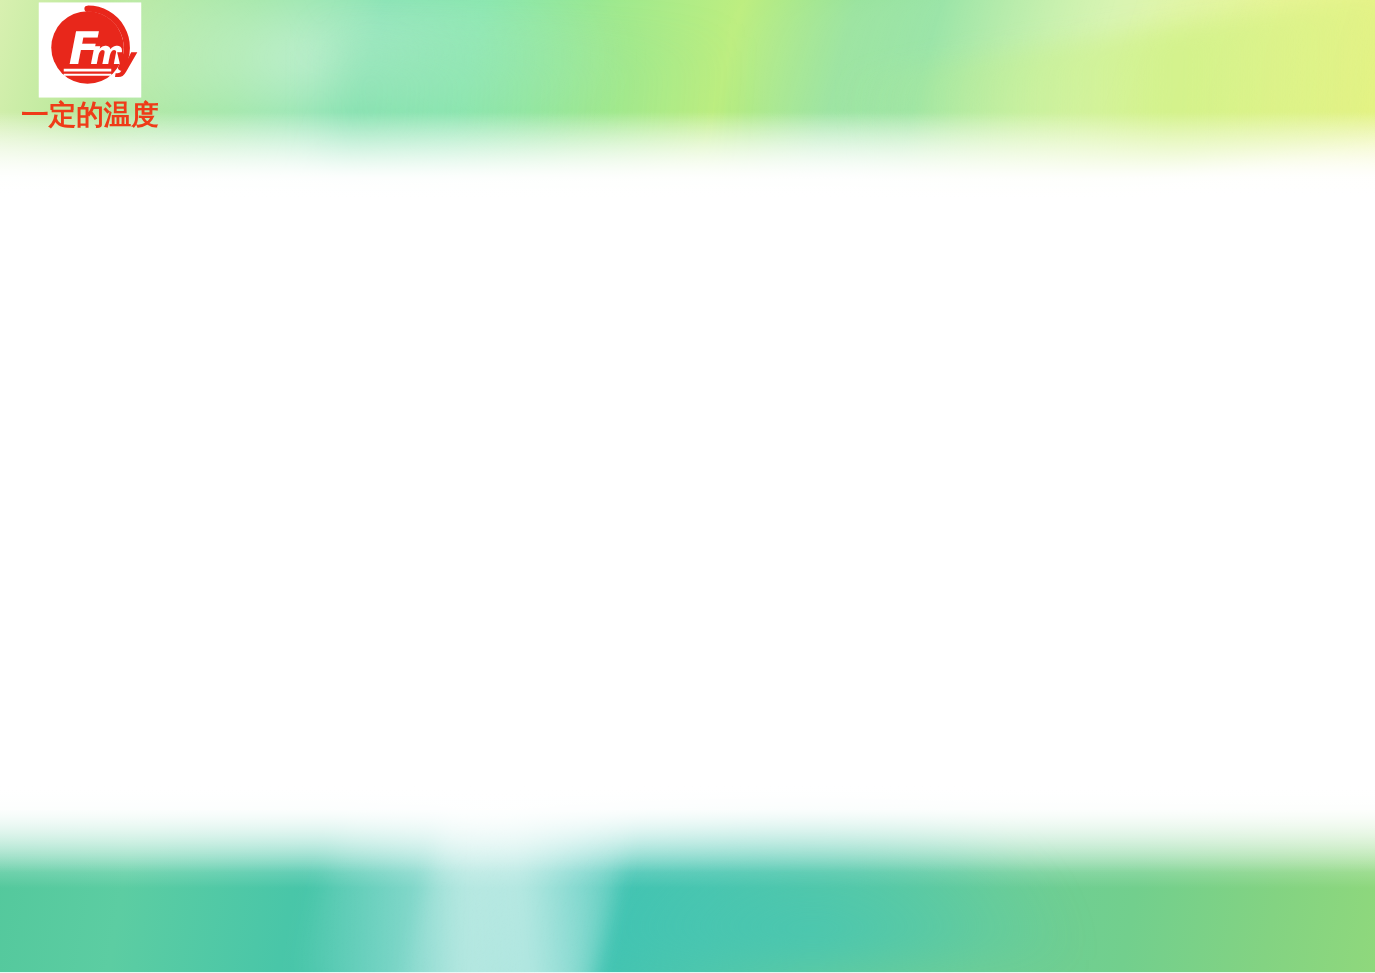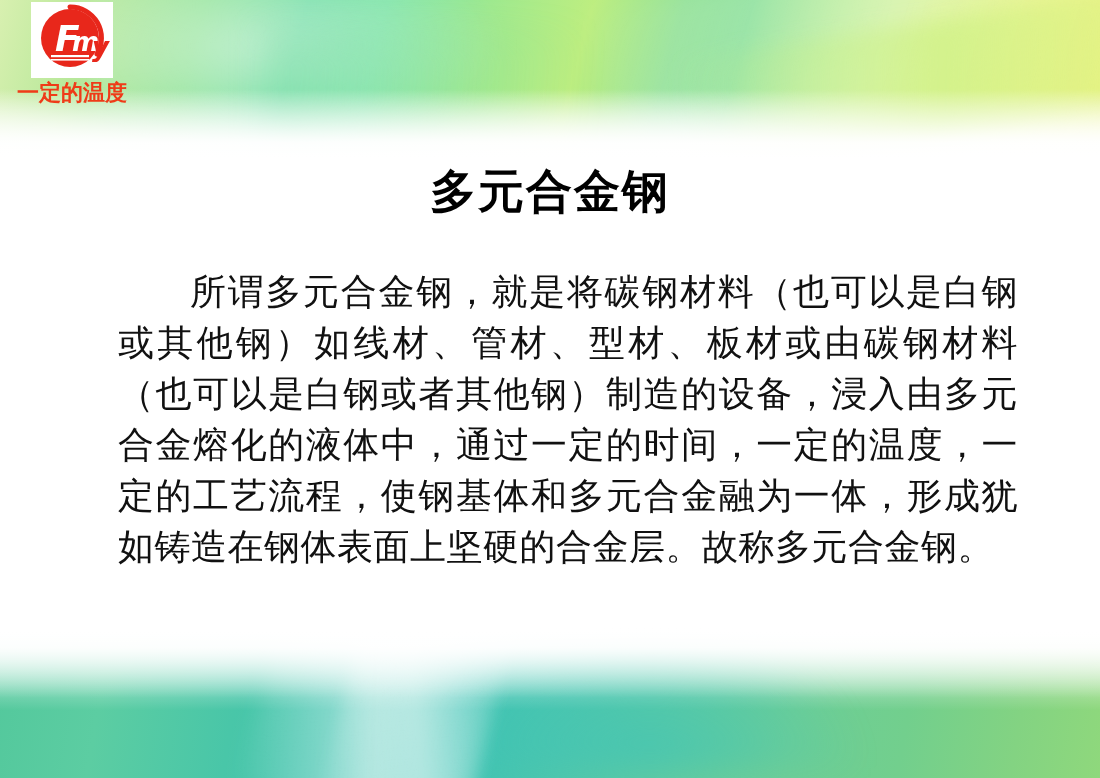--- a/index.html
+++ b/index.html
@@ -272,17 +272,15 @@
         <text x="41" y="49" font-family="DejaVu Sans, Liberation Sans, sans-serif" font-size="26" font-weight="bold" font-style="italic" fill="#ffffff">m</text>
         <text x="61" y="54" font-family="DejaVu Sans, Liberation Sans, sans-serif" font-size="26" font-weight="bold" font-style="italic" fill="#e8271b">y</text>
         <rect x="20" y="53" width="38" height="2.2" fill="#ffffff"></rect>
         <rect x="20" y="57" width="38" height="1.6" fill="#ffffff"></rect>
       </svg>
     </div>
     <div class="brand-name">一定的温度</div>
   </div>
 
   <div class="content">
-    <div class="slide-title">多元合金钢</div>
-    <div class="body-block">所谓多元合金钢，就是将碳钢材料（也可以是白钢或其他钢）如线材、管材、型材、板材或由碳钢材料（也可以是白钢或者其他钢）制造的设备，浸入由多元合金熔化的液体中，通过一定的时间，一定的温度，一定的工艺流程，使钢基体和多元合金融为一体，形成犹如铸造在钢体表面上坚硬的合金层。故称多元合金钢。</div>
   </div>
 
 </div>
 
 </body></html>

